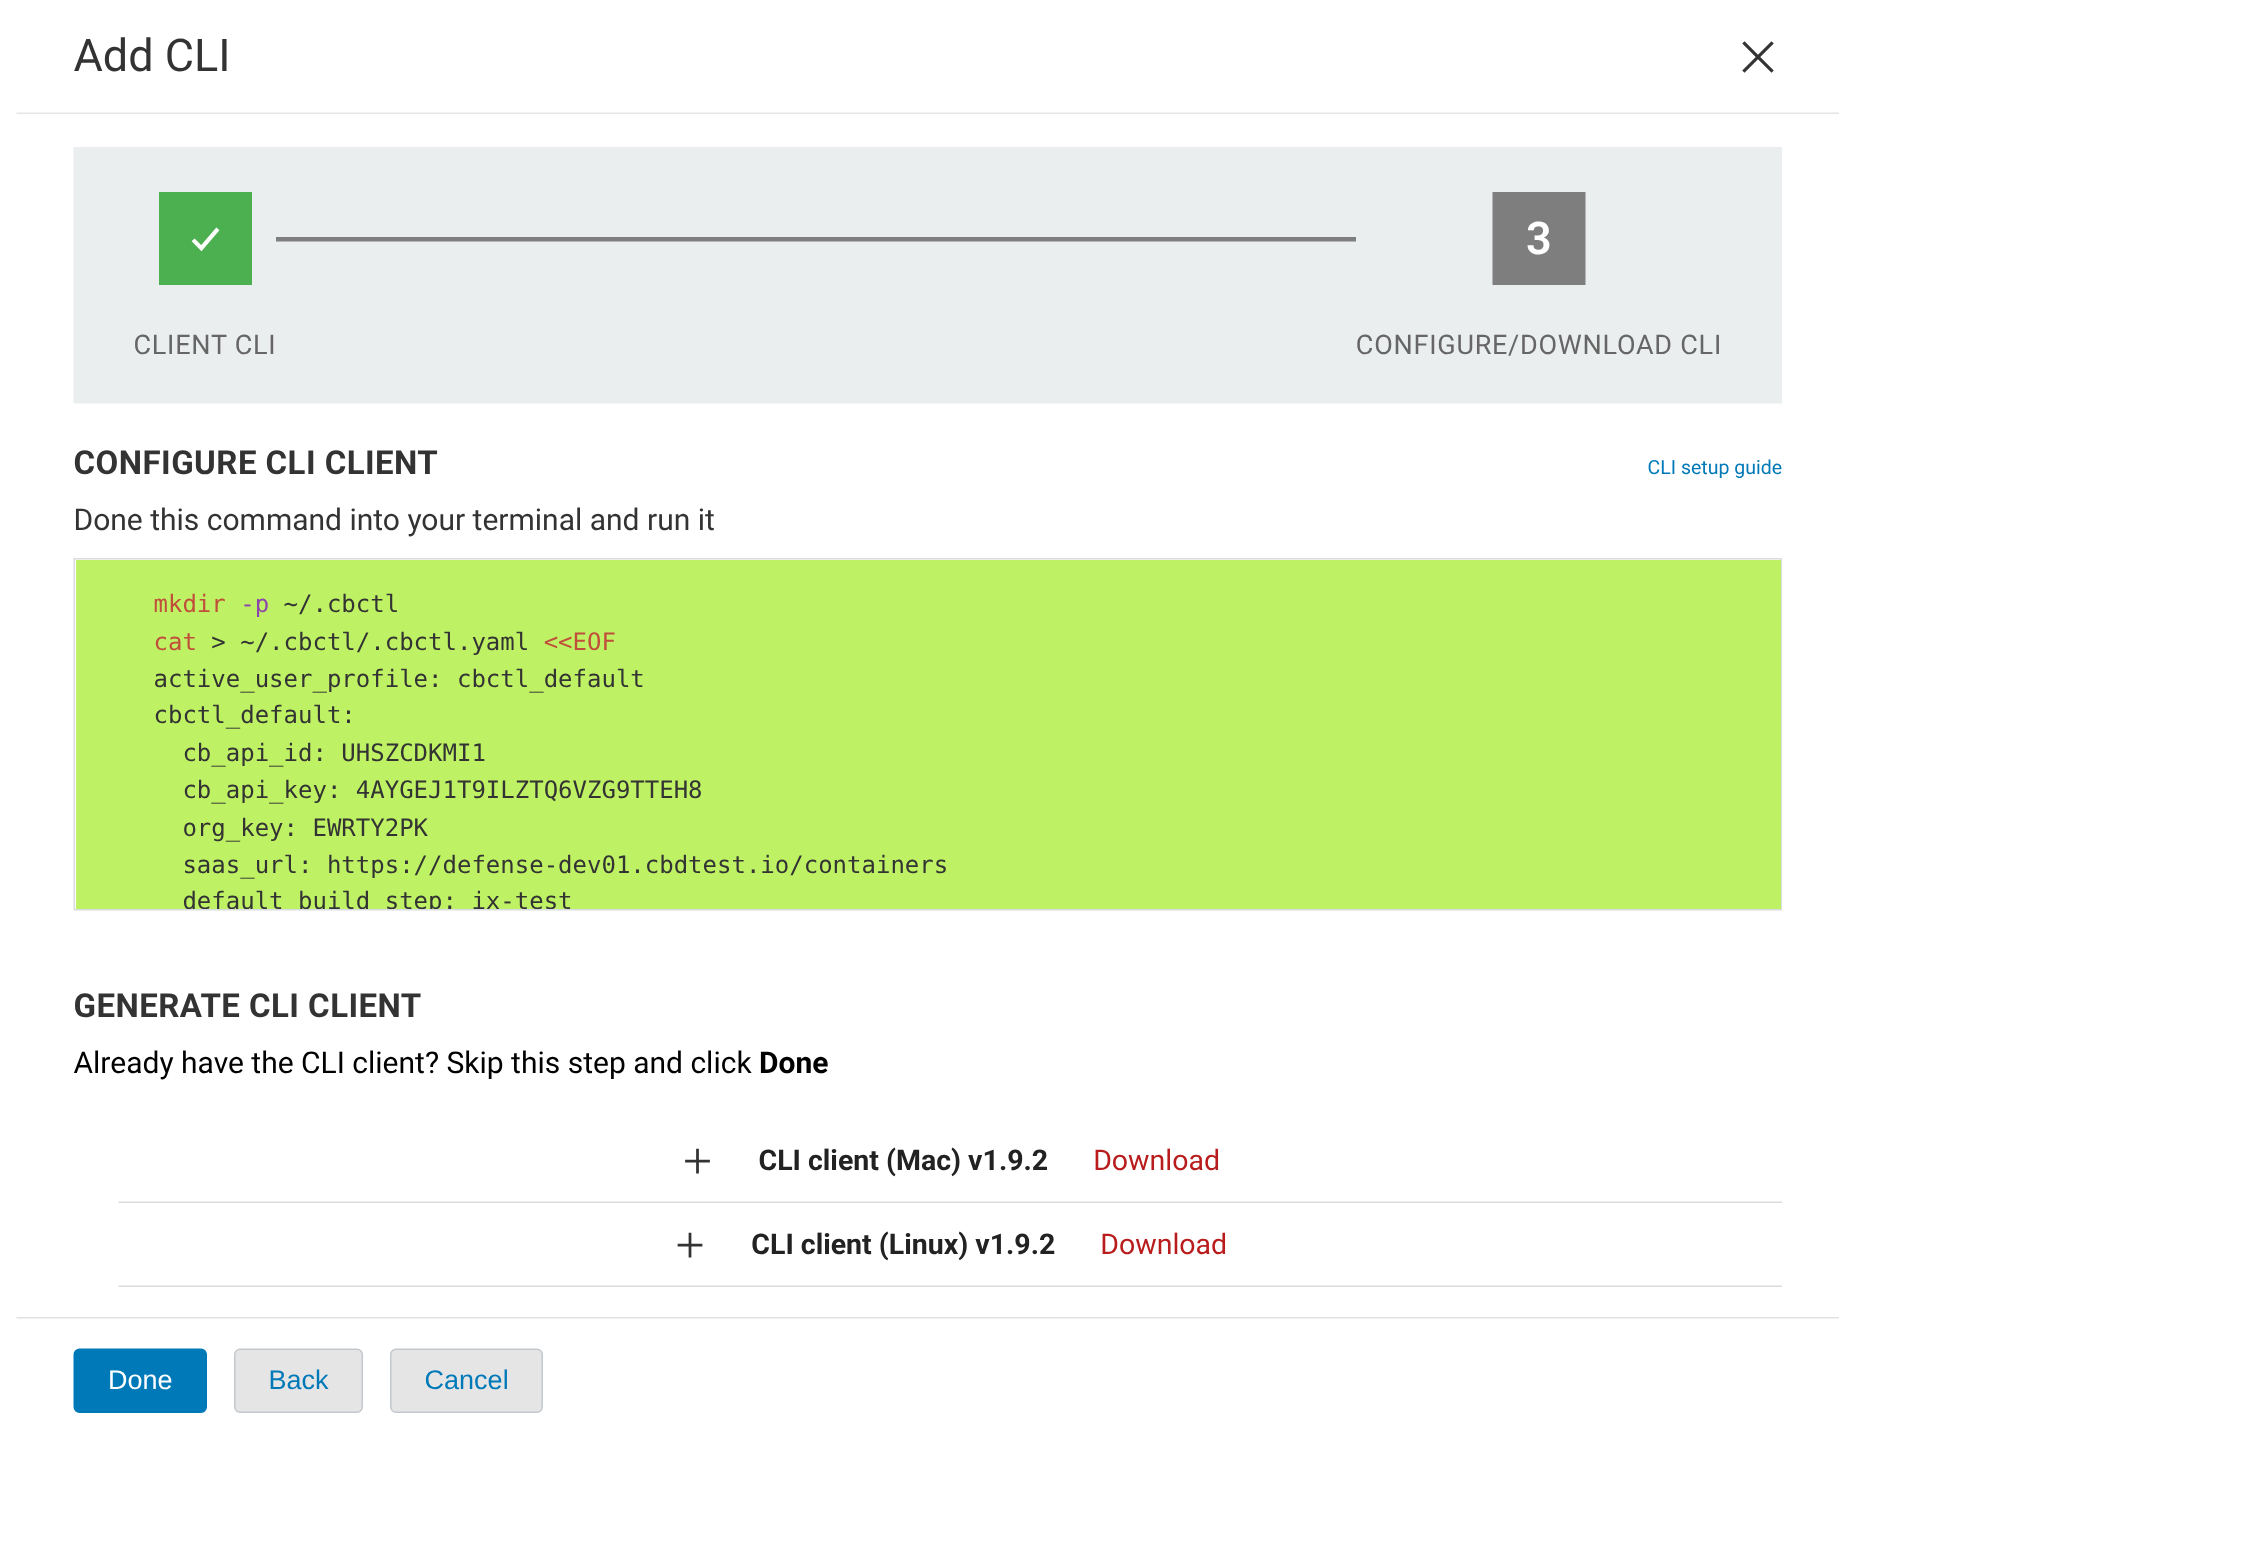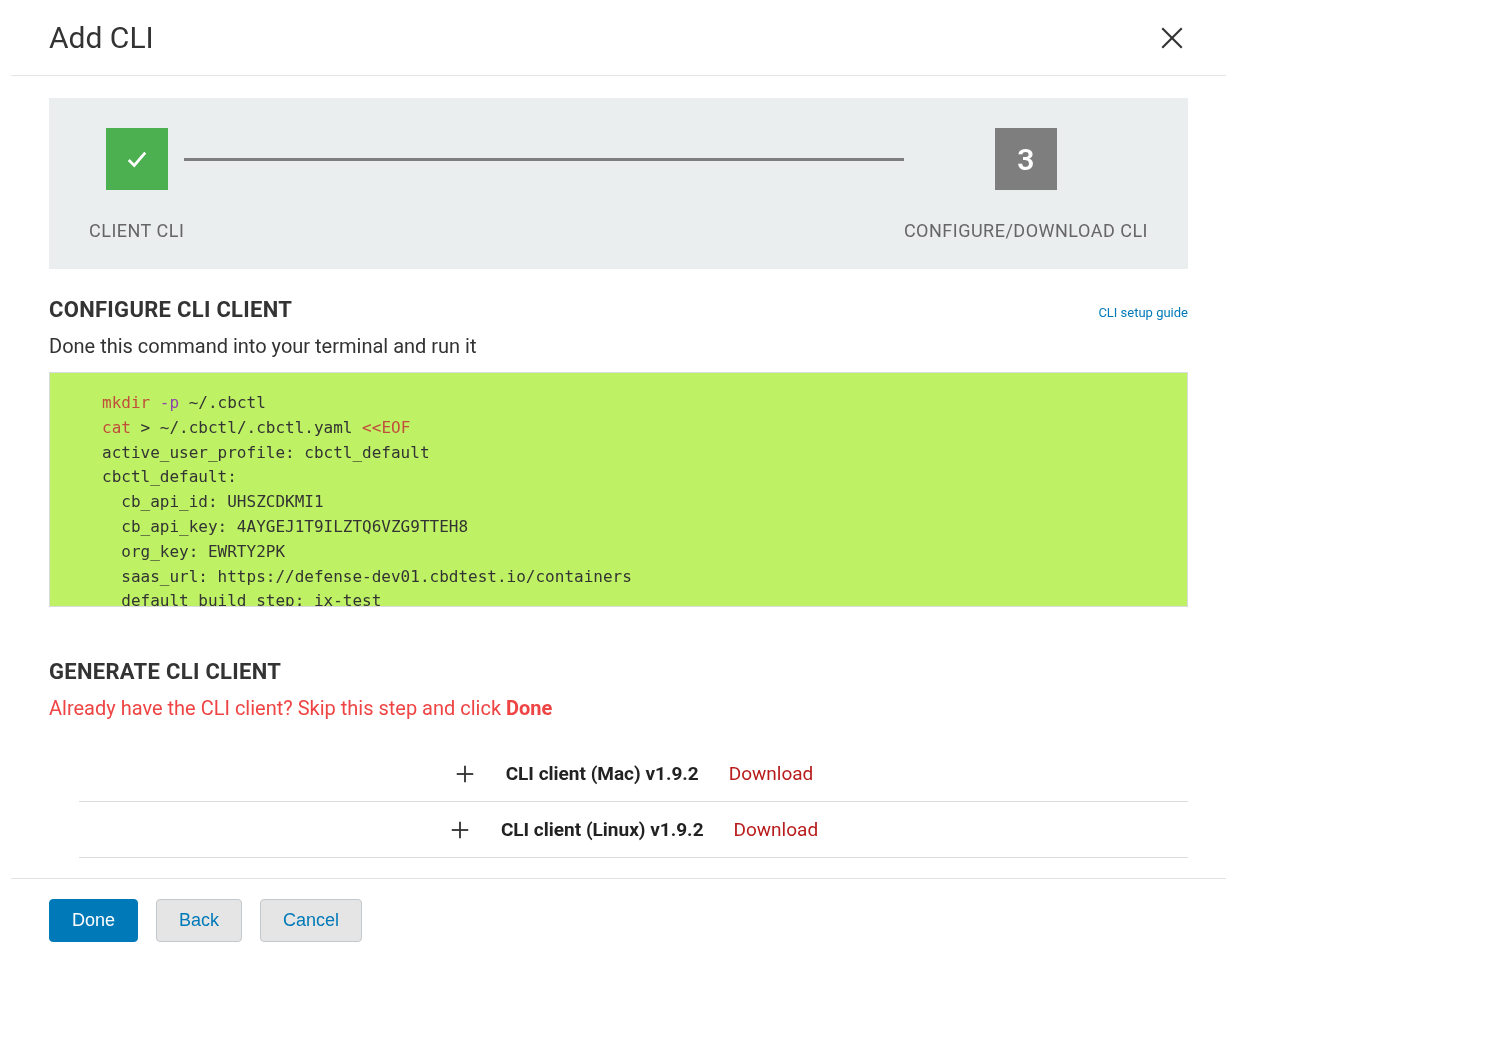--- a/index.html
+++ b/index.html
@@ -118,21 +118,21 @@
       white-space: pre;
       overflow-x: auto;
       height: 235px;
       overflow-y: scroll;
     }
     .code-block .kw { color: #c14e3a; }
     .code-block .flag { color: #8e44ad; }
     .section-gap { height: 52px; }
     .download-intro {
       font-size: 20px;
-      color: #ef4444;
+      color: #000000;
       margin-bottom: 26px;
     }
     .download-intro b { font-weight: 700; }
     .download-list {
       margin-left: 30px;
       margin-right: 0;
     }
     .download-row {
       display: flex;
       align-items: center;

